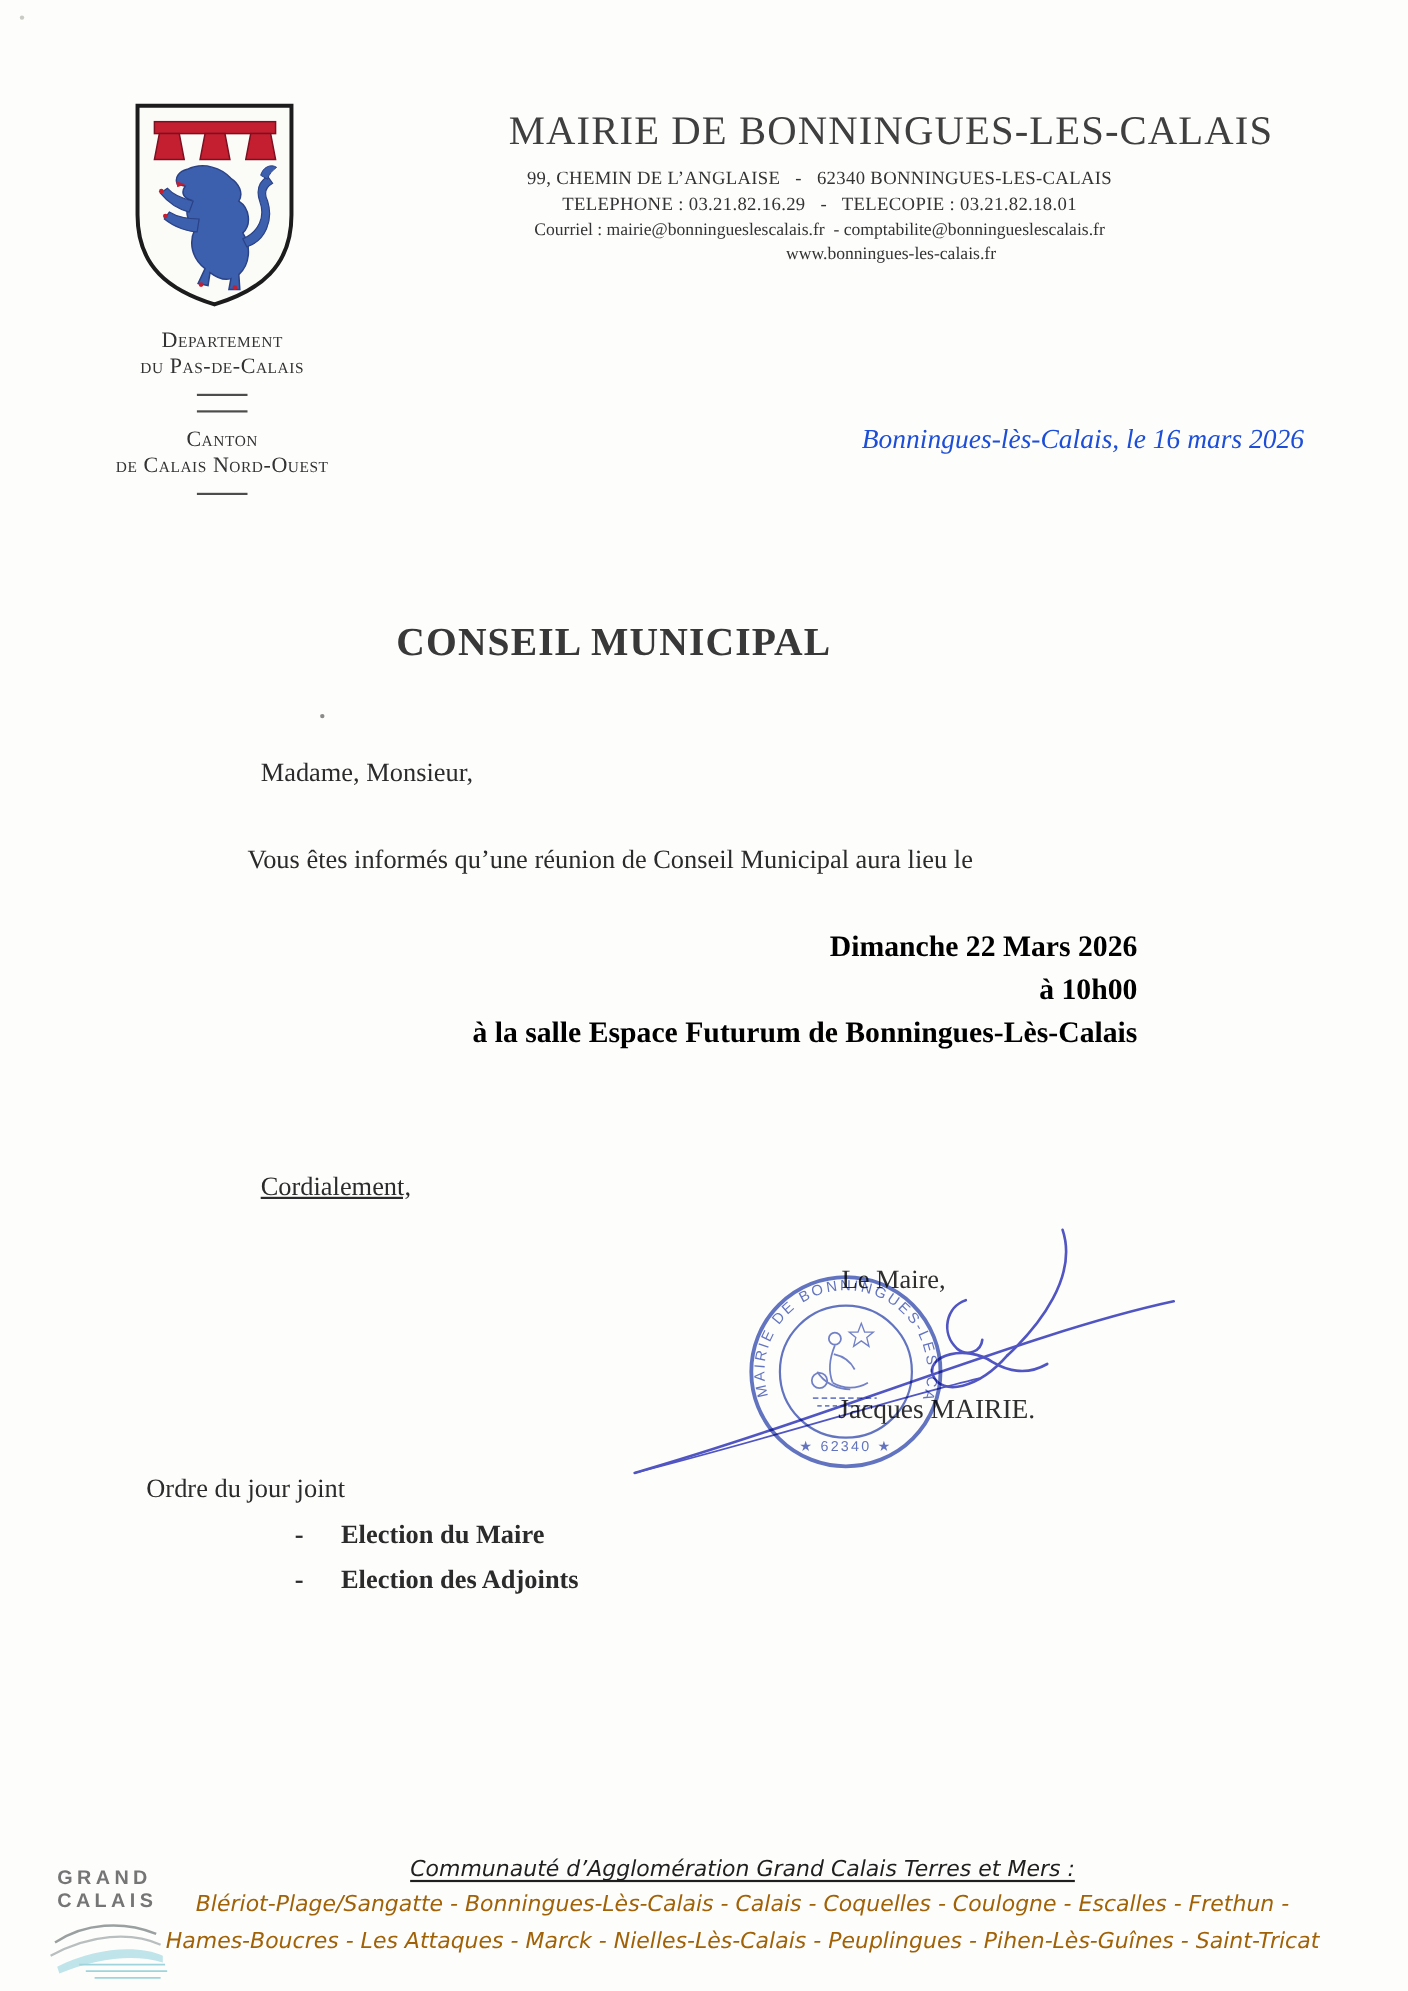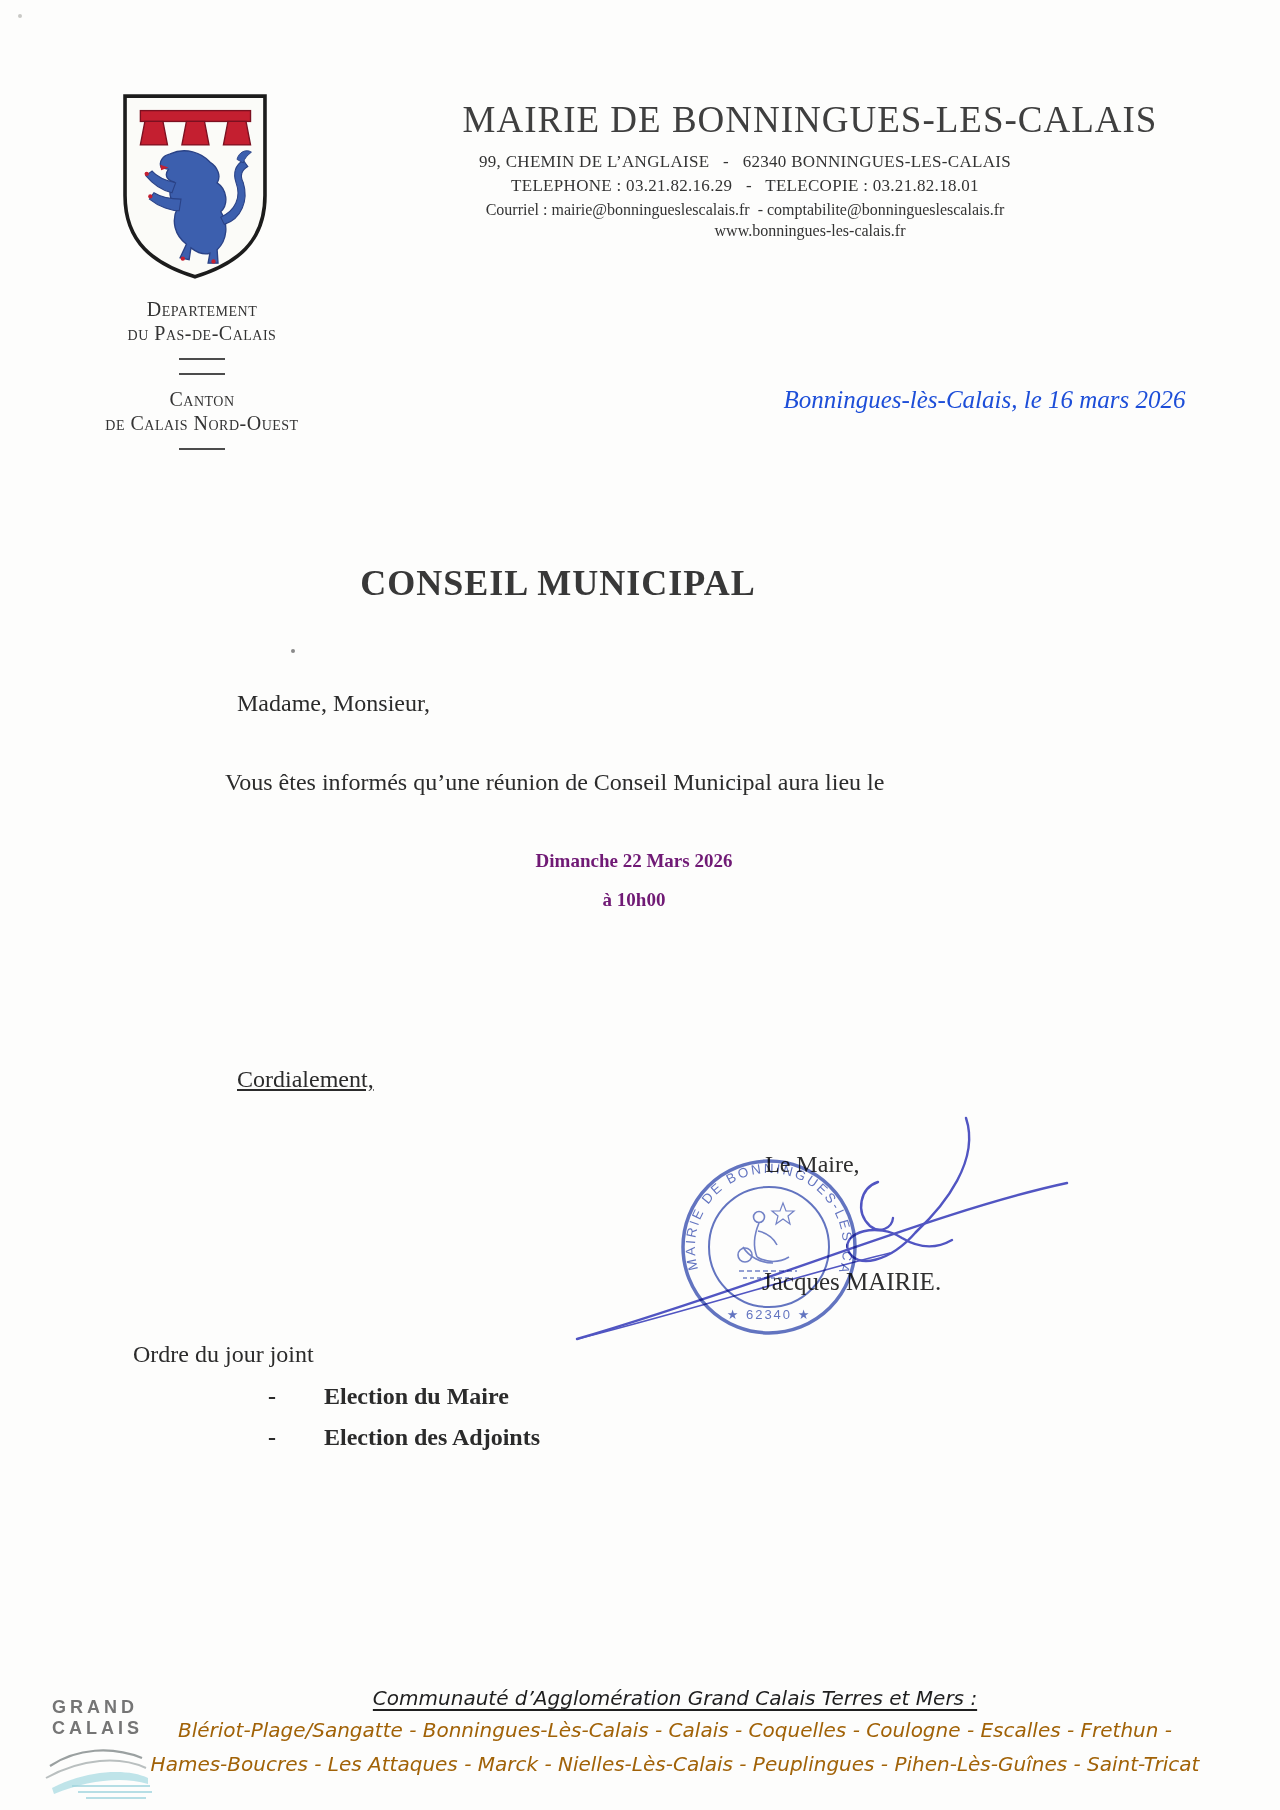--- a/index.html
+++ b/index.html
@@ -41,33 +41,33 @@
   .doc-title{
     left:358px;top:562px;width:400px;text-align:center;
     font-size:36px;font-weight:bold;letter-spacing:1px;color:#383838;white-space:nowrap;
   }
   .speck{width:4px;height:4px;border-radius:50%;background:#8a8a8a;}
   .speck-a{left:291px;top:649px;}
   .speck-b{left:18px;top:14px;background:#c9c9c6;}
   .salutation{left:237px;top:690px;font-size:24px;}
   .intro{left:225px;top:769px;font-size:24px;}
   .meeting-block{
-    left:234px;top:841px;width:800px;text-align:center;
-    font-weight:bold;font-size:19px;line-height:39px;color:#701a75;
+    left:234px;top:841px;width:800px;text-align:right;
+    font-weight:bold;font-size:27px;line-height:39px;color:#000000;
   }
   .closing{left:237px;top:1066px;font-size:24px;text-decoration:underline;}
   .sign-role{left:765px;top:1151px;font-size:24px;color:#2e2e2e;}
   .sign-name{left:762px;top:1268px;font-size:25px;color:#2e2e2e;}
   .stamp{left:669px;top:1147px;width:200px;height:200px;opacity:.8;mix-blend-mode:multiply;}
   .signature{left:560px;top:1090px;width:540px;height:270px;mix-blend-mode:multiply;}
 
   
   .agenda-label{left:133px;top:1341px;font-size:24px;}
   .agenda-dash{left:268px;font-size:24px;font-weight:bold;}
-  .agenda-item{left:324px;font-size:24px;font-weight:bold;}
+  .agenda-item{left:310px;font-size:24px;font-weight:bold;}
   .ag-row1{top:1383px;}
   .ag-row2{top:1424px;}
 
   
   .grand-logo{
     left:52px;top:1697px;
     font-family:"Liberation Sans", sans-serif;font-weight:bold;
     font-size:18px;letter-spacing:4px;line-height:21px;color:#757575;
   }
   .logo-wave{left:42px;top:1740px;width:120px;height:64px;}
@@ -147,20 +147,21 @@
 <div class="abs doc-title">CONSEIL MUNICIPAL</div>
 <div class="abs speck speck-a"></div>
 <div class="abs speck speck-b"></div>
 
 <div class="abs salutation">Madame, Monsieur,</div>
 <div class="abs intro">Vous êtes informés qu’une réunion de Conseil Municipal aura lieu le</div>
 
 <div class="abs meeting-block">
   <div>Dimanche 22 Mars 2026</div>
   <div>à 10h00</div>
+  <div>à la salle Espace Futurum de Bonningues-Lès-Calais</div>
 </div>
 
 <div class="abs closing">Cordialement,</div>
 
 <div class="abs sign-role">Le Maire,</div>
 <div class="abs sign-name">Jacques MAIRIE.</div>
 
 <svg class="abs stamp" viewBox="0 0 200 200" aria-hidden="true">
   <g stroke="#3c52b4" fill="none">
     <circle cx="100" cy="100" r="86" stroke-width="3.5"></circle>

